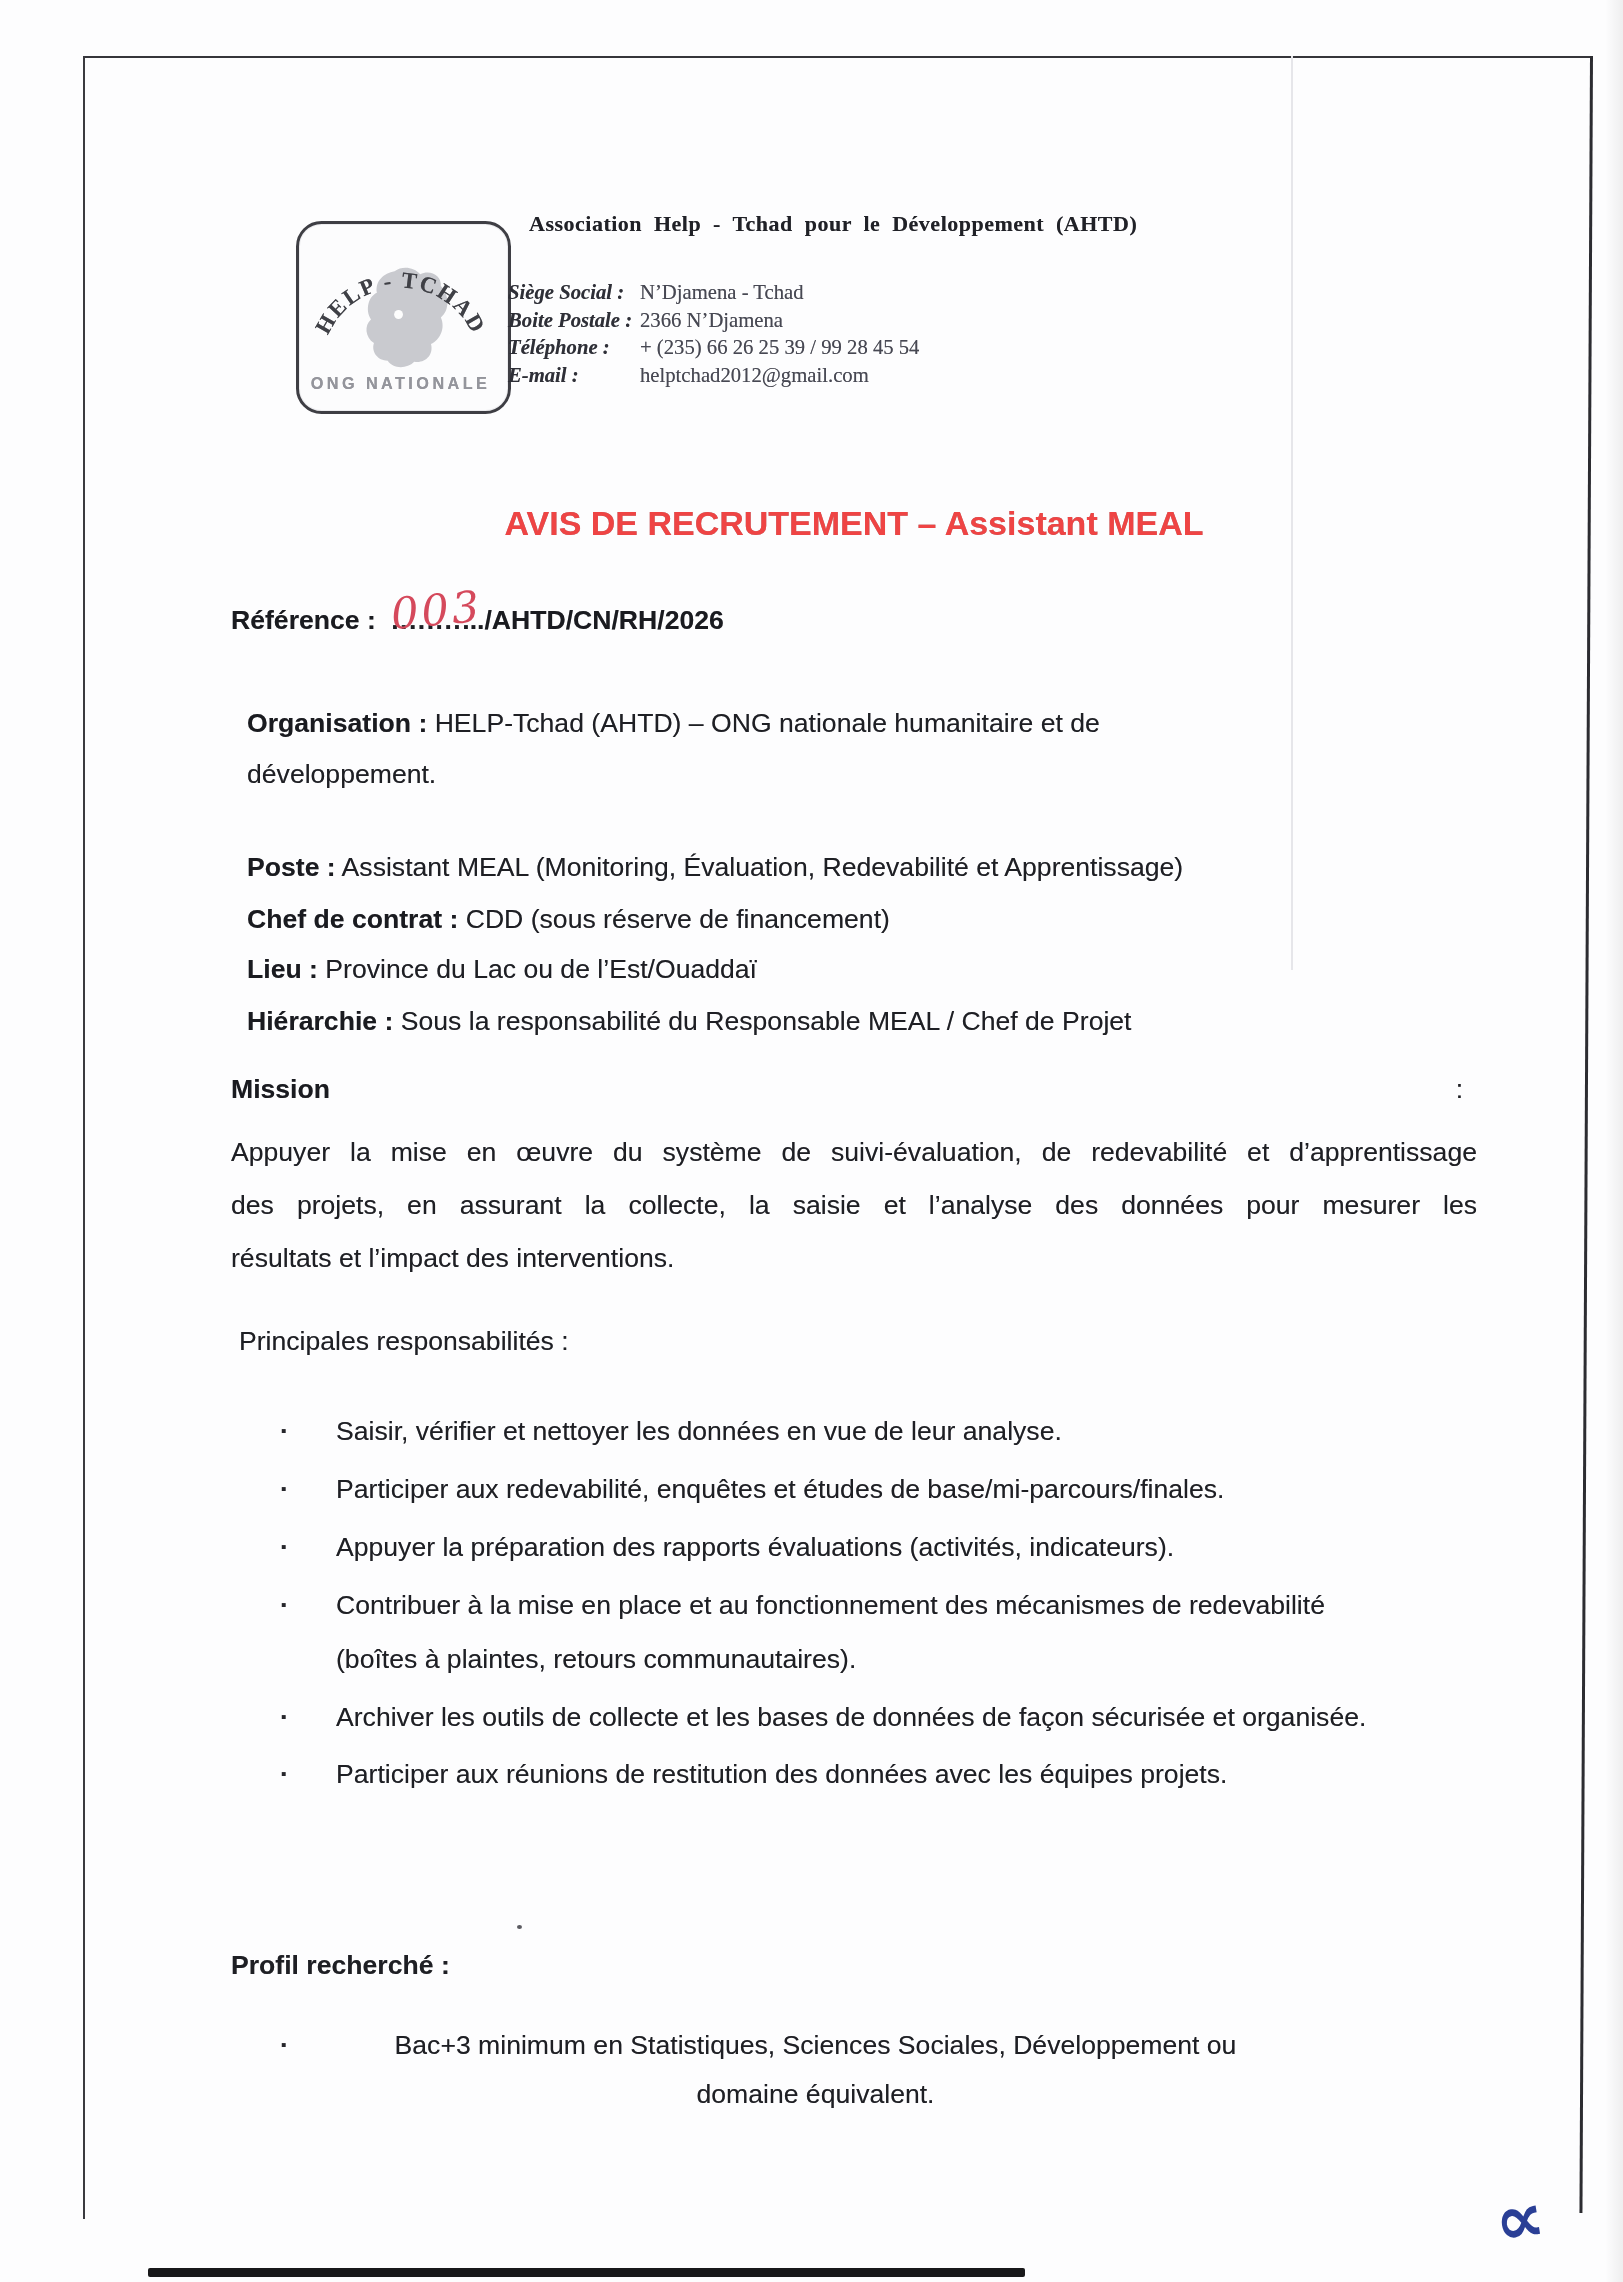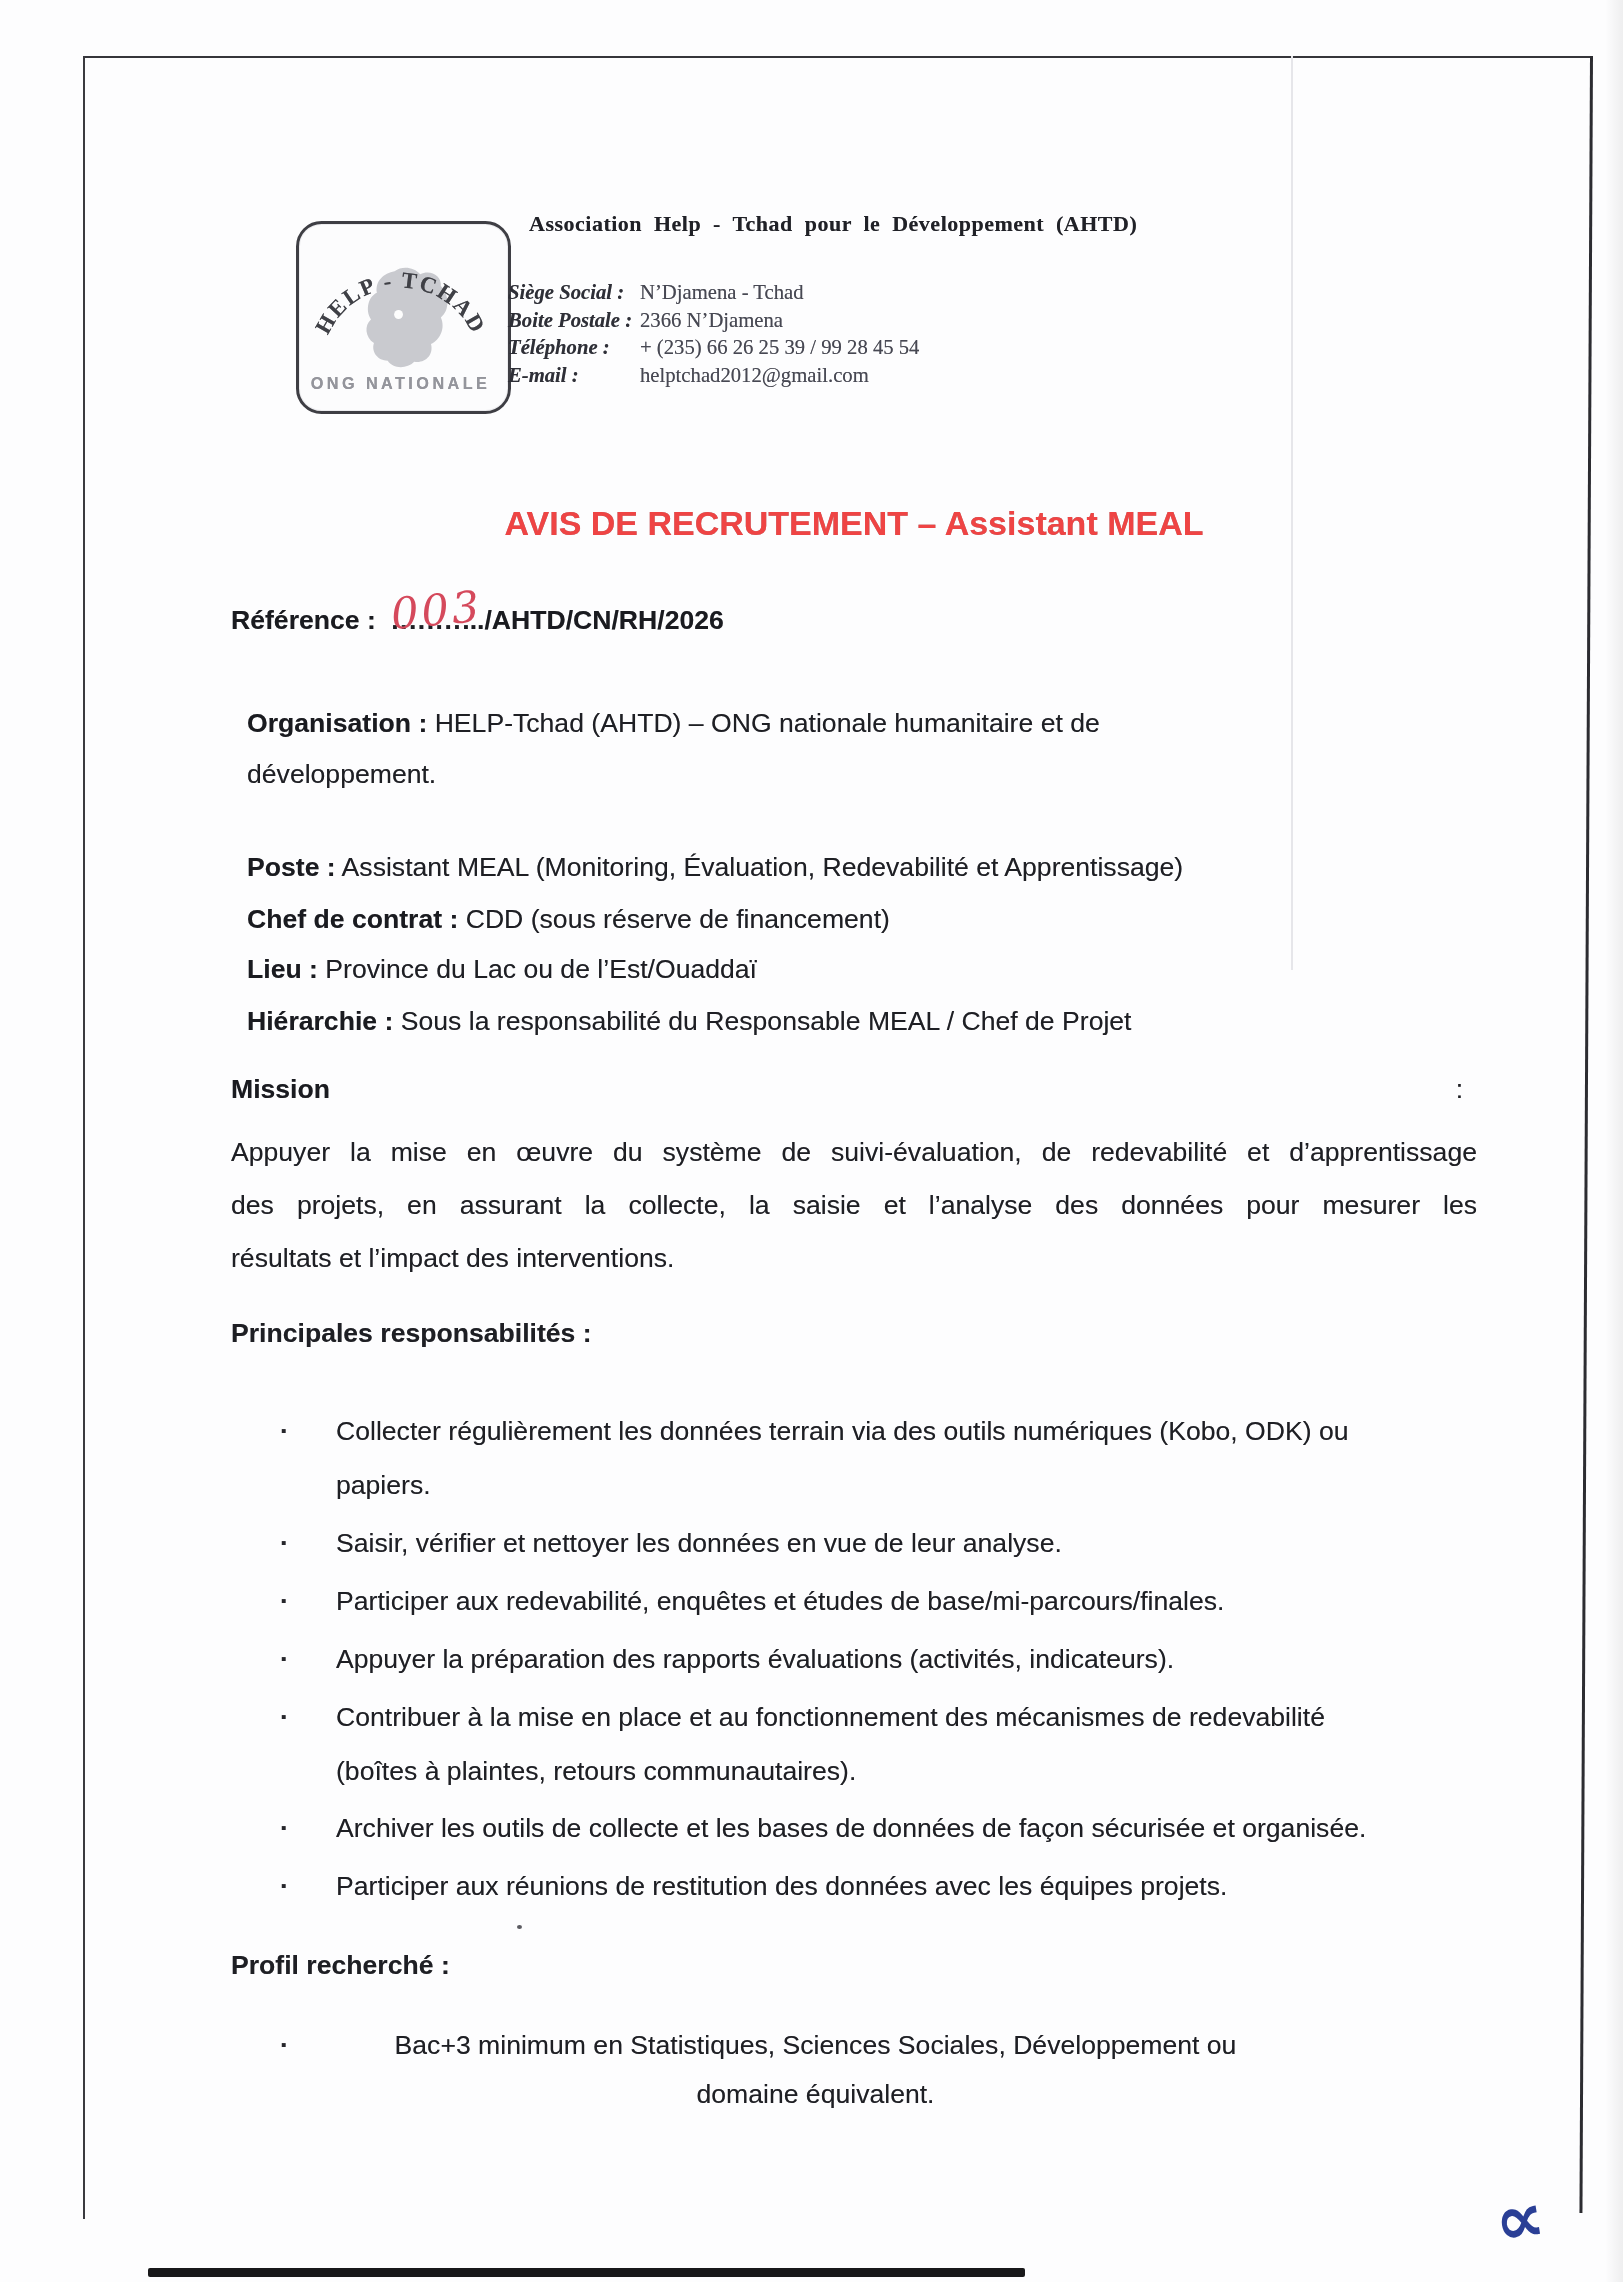--- a/index.html
+++ b/index.html
@@ -47,21 +47,21 @@
   #field-organisation{top:682px;}
   .fline{position:absolute;left:231px;white-space:nowrap;font-size:26.6px;line-height:39px;}
   #field-poste{top:832px;}
   #field-contrat{top:884px;}
   #field-lieu{top:934px;}
   #field-hierarchie{top:986px;}
   #mission-head{top:1074px;display:flex;justify-content:space-between;font-size:26.6px;padding-right:13.8px;box-sizing:border-box;}
   #mission-body{top:1126px;font-size:26.6px;line-height:53px;}
   .jline{text-align:justify;text-align-last:justify;}
   .lline{text-align:left;}
-  #resp-head{top:1318px;font-size:26.6px;font-weight:700;margin:0;}
+  #resp-head{top:1318px;font-size:26.6px;font-weight:400;margin:8px;}
   ul.blist{list-style:none;margin:0;padding:0;position:absolute;left:231px;font-size:26.6px;}
   #resp-list{top:1404px;width:1283px;}
   #profile-list{top:2021px;width:1064px;}
   ul.blist li{position:relative;padding-left:105px;line-height:54px;margin:0 0 3.9px 0;}
   ul.blist li::before{content:"\00B7";position:absolute;left:49px;top:0;color:#26262b;font-weight:700;}
   #profile-list li{line-height:49px;text-align:center;}
   .ml{white-space:pre-line;}
   #profile-head{top:1950px;font-size:26.6px;font-weight:700;margin:0;}
   b{font-weight:700;color:#1a1b20;}
 
@@ -156,22 +156,20 @@
     <span>:</span>
   </div>
   <div id="mission-body" class="col">
     <div class="jline">Appuyer la mise en œuvre du système de suivi-évaluation, de redevabilité et d’apprentissage</div>
     <div class="jline">des projets, en assurant la collecte, la saisie et l’analyse des données pour mesurer les</div>
     <div class="lline">résultats et l’impact des interventions.</div>
   </div>
 
   <h2 id="resp-head" class="col">Principales responsabilités :</h2>
   <ul id="resp-list" class="blist">
-    <li><span class="ml">Collecter régulièrement les données terrain via des outils numériques (Kobo, ODK) ou
-papiers.</span></li>
     <li><span class="ml">Saisir, vérifier et nettoyer les données en vue de leur analyse.</span></li>
     <li><span class="ml">Participer aux redevabilité, enquêtes et études de base/mi-parcours/finales.</span></li>
     <li><span class="ml">Appuyer la préparation des rapports évaluations (activités, indicateurs).</span></li>
     <li><span class="ml">Contribuer à la mise en place et au fonctionnement des mécanismes de redevabilité
 (boîtes à plaintes, retours communautaires).</span></li>
     <li><span class="ml">Archiver les outils de collecte et les bases de données de façon sécurisée et organisée.</span></li>
     <li><span class="ml">Participer aux réunions de restitution des données avec les équipes projets.</span></li>
   </ul>
 
   <div class="stray-dot"></div>

